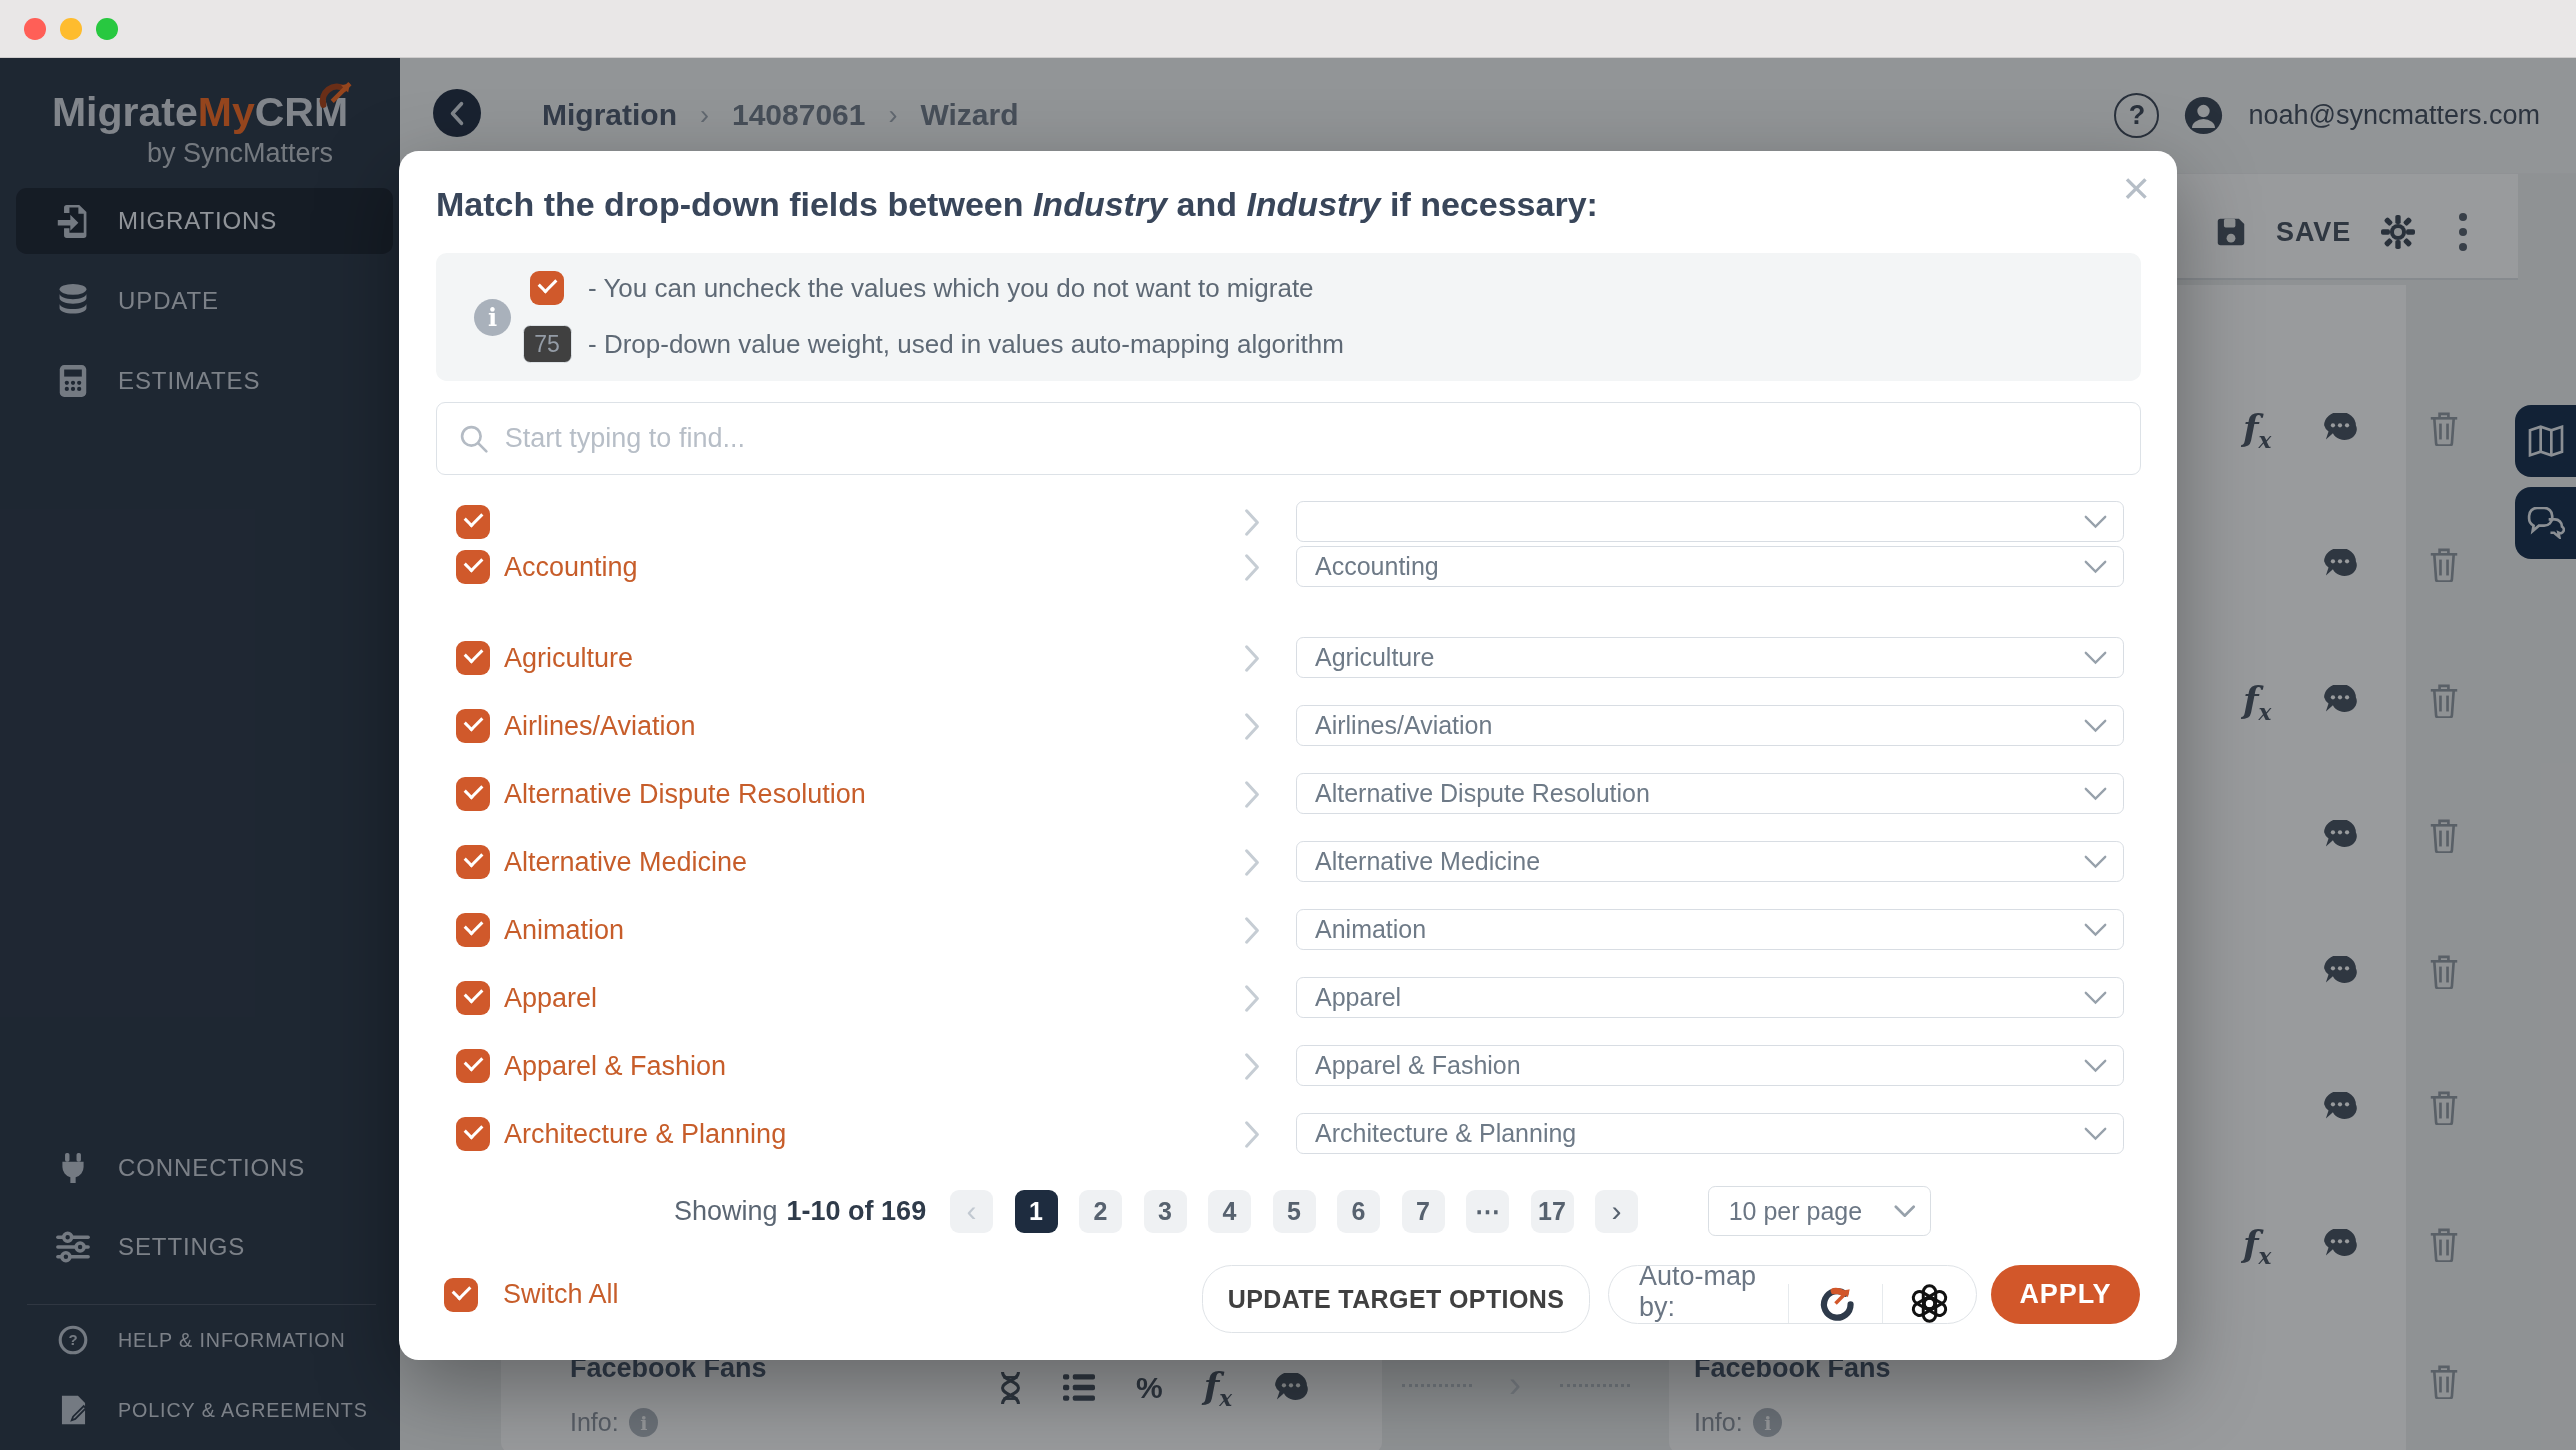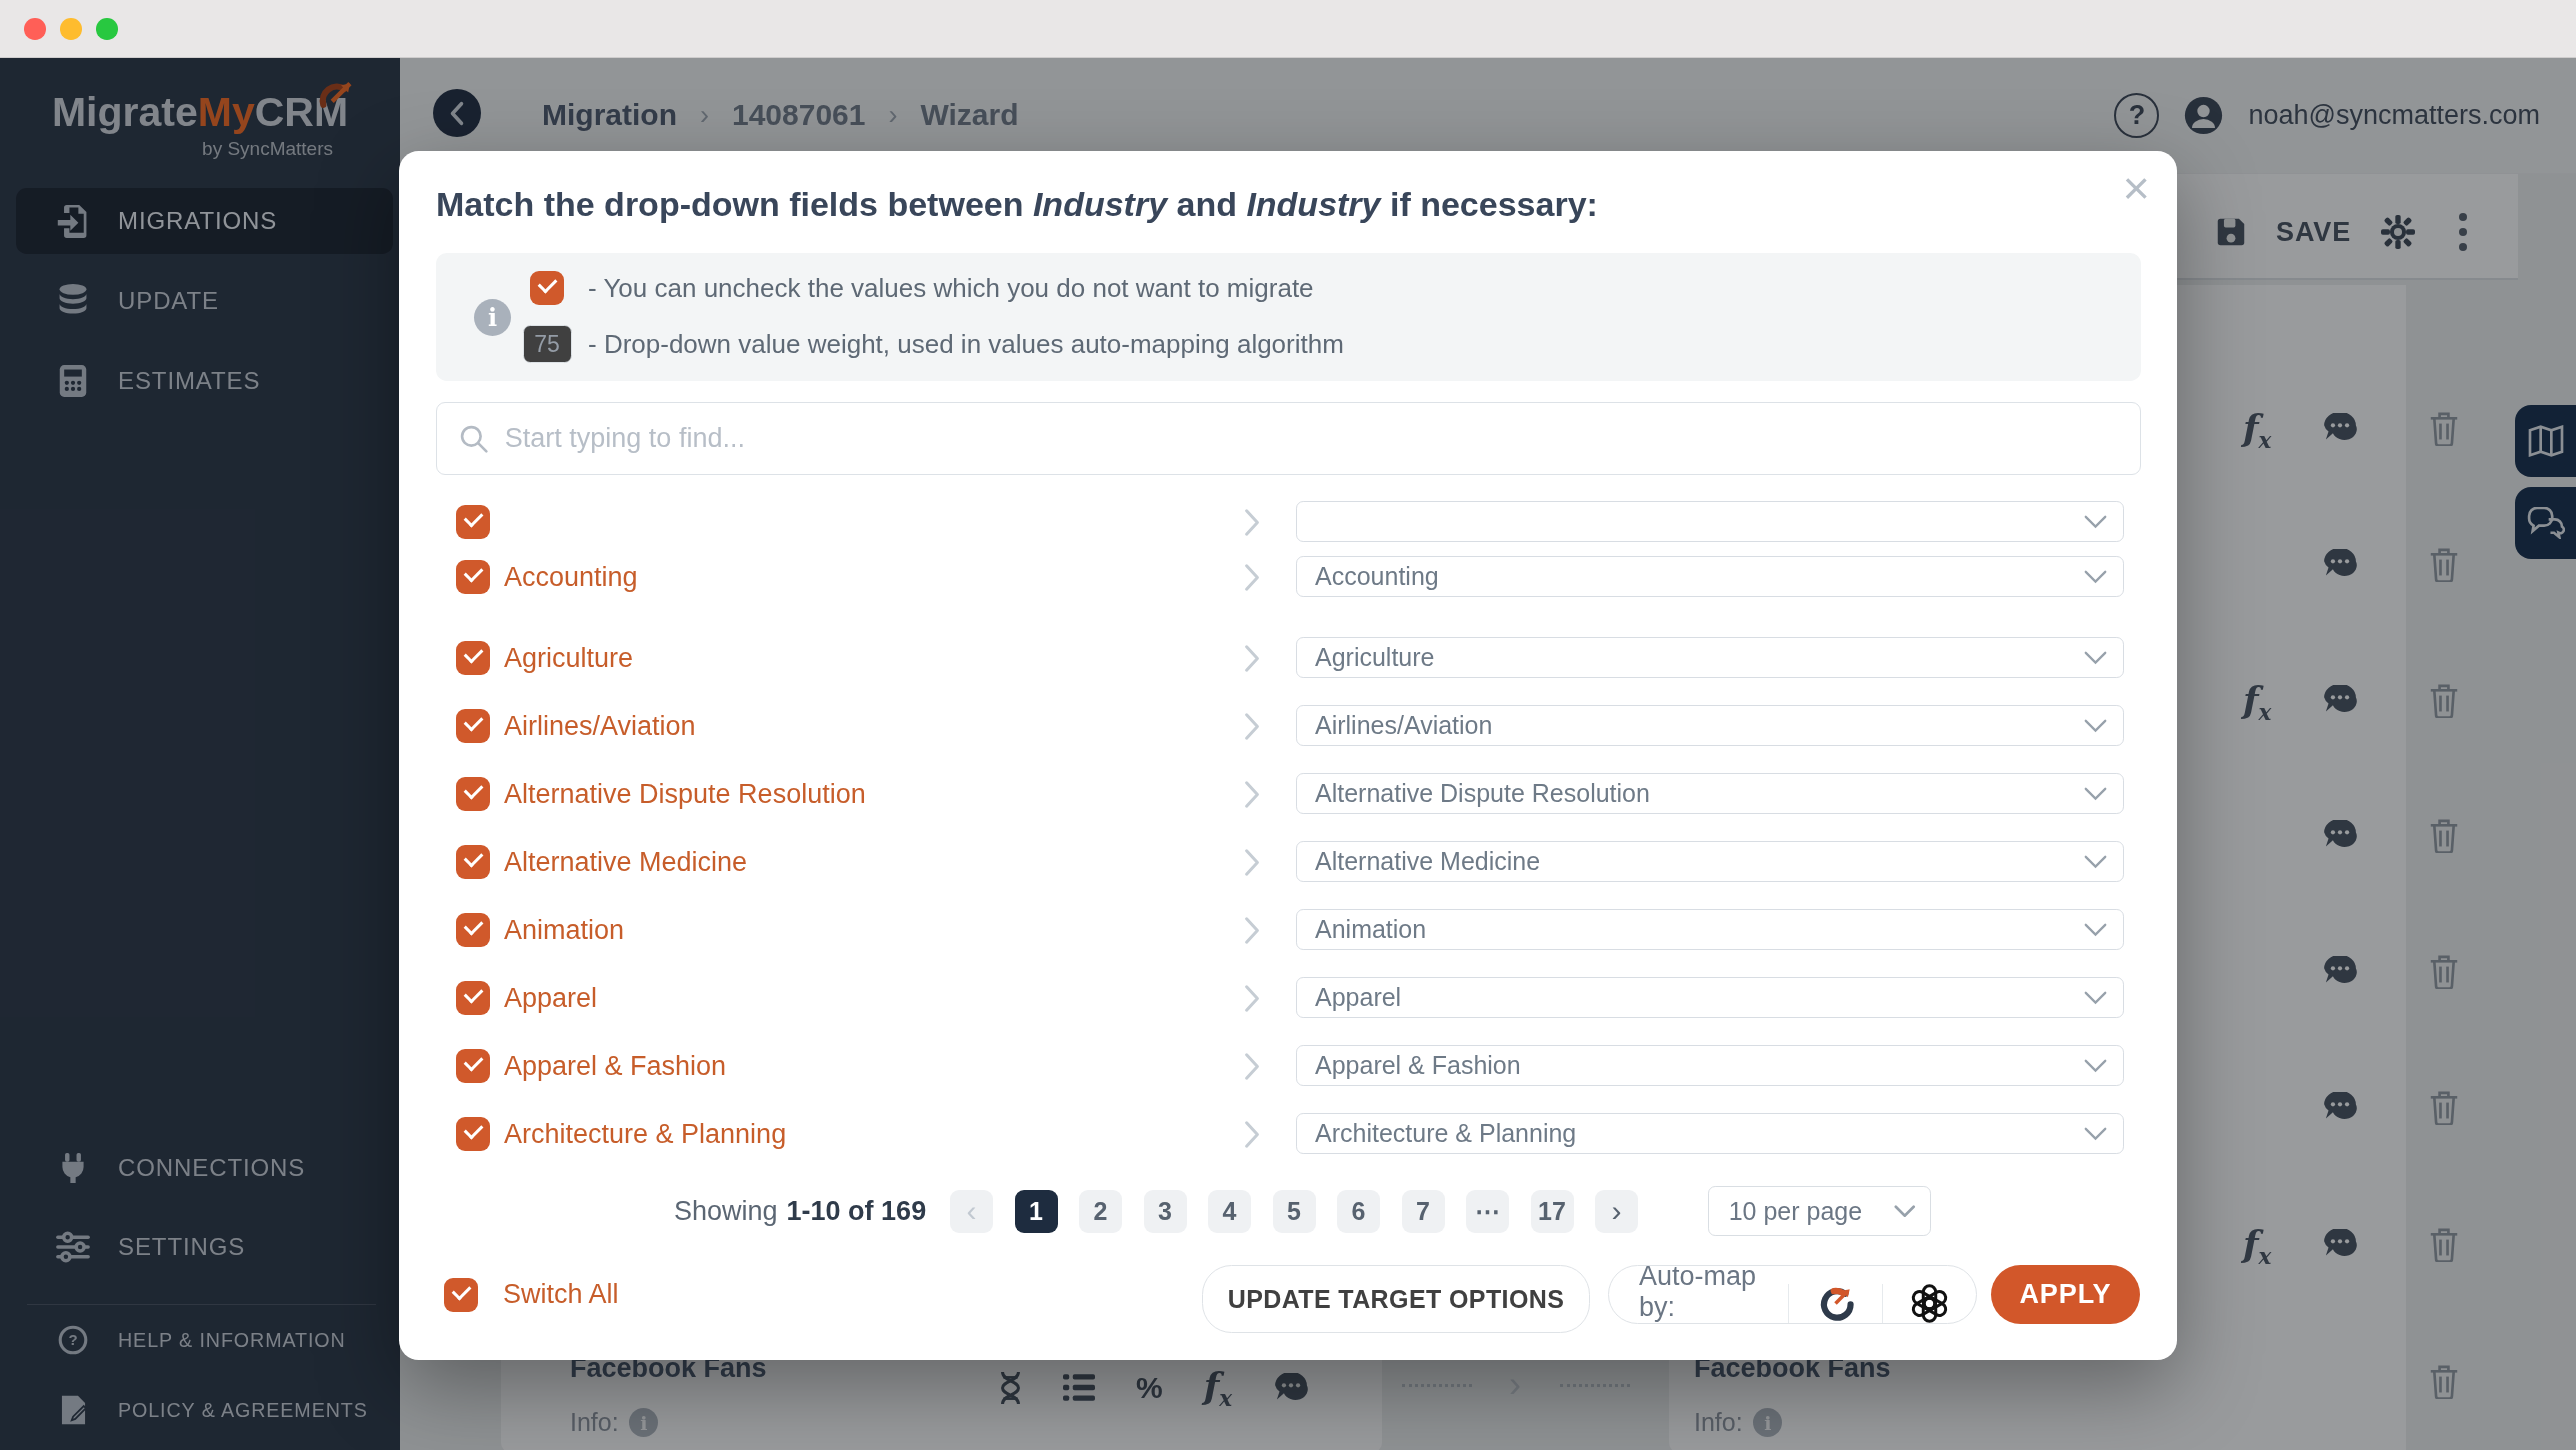--- a/index.html
+++ b/index.html
@@ -14,21 +14,21 @@
   .tl-yellow{left:60px;background:#febc2e;}
   .tl-green{left:96px;background:#28c840;}
 
   
   .sidebar{position:absolute;left:0;top:57px;width:400px;height:1394px;background:#2b3747;z-index:1;}
   .logo{position:absolute;left:0;top:32px;width:400px;text-align:center;}
   .logo-line1{font-size:41px;font-weight:bold;letter-spacing:0;}
   .logo-migrate,.logo-crm{color:#cfd4da;}
   .logo-my{color:#f06a24;}
   .logo-needle{position:absolute;top:-10.7px;margin-left:-30px;}
-  .logo-line2{font-size:19px;color:#b9c0c7;text-align:right;padding-right:67px;margin-top:1.8px;}
+  .logo-line2{font-size:27px;color:#b9c0c7;text-align:right;padding-right:67px;margin-top:1.8px;}
   .nav-item{position:absolute;left:16px;width:377px;height:66px;border-radius:10.7px;
     display:flex;align-items:center;color:#c6cdd5;}
   .nav-item .nicon{width:36px;margin-left:39px;display:flex;justify-content:center;color:#b9c2cc;}
   .nav-item .nlabel{margin-left:27px;font-size:24px;font-weight:normal;letter-spacing:0.9px;}
   .nav-item.active{background:#1c2531;color:#e8edf2;}
   .nav-item.small .nlabel{font-size:19.7px;}
   .side-divider{position:absolute;left:27px;width:349px;height:0.9px;background:rgba(255,255,255,0.14);}
 
   
   .topbar{position:absolute;left:400px;top:57px;width:2176px;height:116px;background:#eceeef;z-index:1;}
@@ -555,21 +555,21 @@
           <svg class="mrow-arrow" width="18" height="29" viewBox="0 0 20 32">
             <polyline points="4,3 16,16 4,29" fill="none" stroke="#c6cdd4" stroke-width="3.4" stroke-linecap="round" stroke-linejoin="round"></polyline>
           </svg>
           <div class="mselect">
             <span class="mselect-value"></span>
             <svg width="23" height="14.3" viewBox="0 0 26 16">
               <polyline points="2,2 13,13 24,2" fill="none" stroke="#97a1ab" stroke-width="2.6" stroke-linecap="round"></polyline>
             </svg>
           </div>
         </div>
-        <div class="mrow" style="top: 392px;">
+        <div class="mrow" style="top: 382px;">
           <span class="checkbox"></span>
           <span class="mrow-label">Accounting</span>
           <svg class="mrow-arrow" width="18" height="29" viewBox="0 0 20 32">
             <polyline points="4,3 16,16 4,29" fill="none" stroke="#c6cdd4" stroke-width="3.4" stroke-linecap="round" stroke-linejoin="round"></polyline>
           </svg>
           <div class="mselect">
             <span class="mselect-value">Accounting</span>
             <svg width="23" height="14.3" viewBox="0 0 26 16">
               <polyline points="2,2 13,13 24,2" fill="none" stroke="#97a1ab" stroke-width="2.6" stroke-linecap="round"></polyline>
             </svg>

